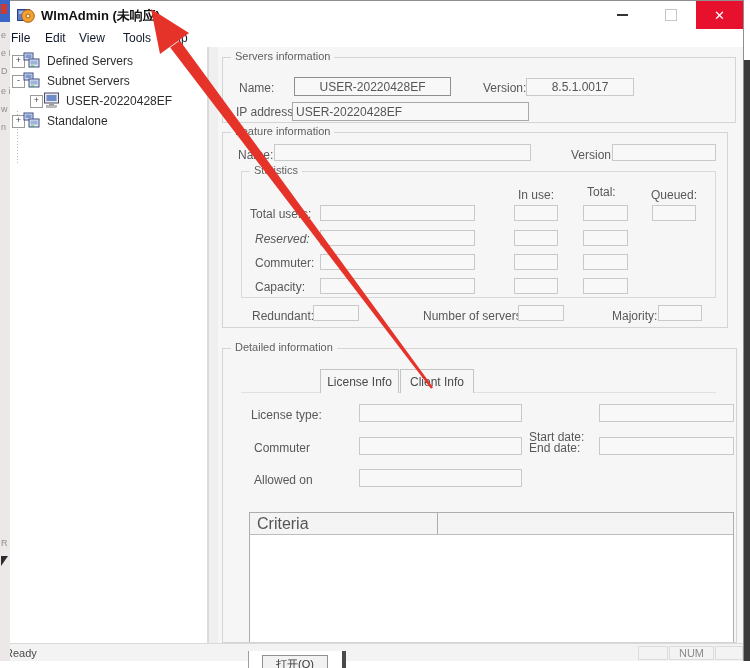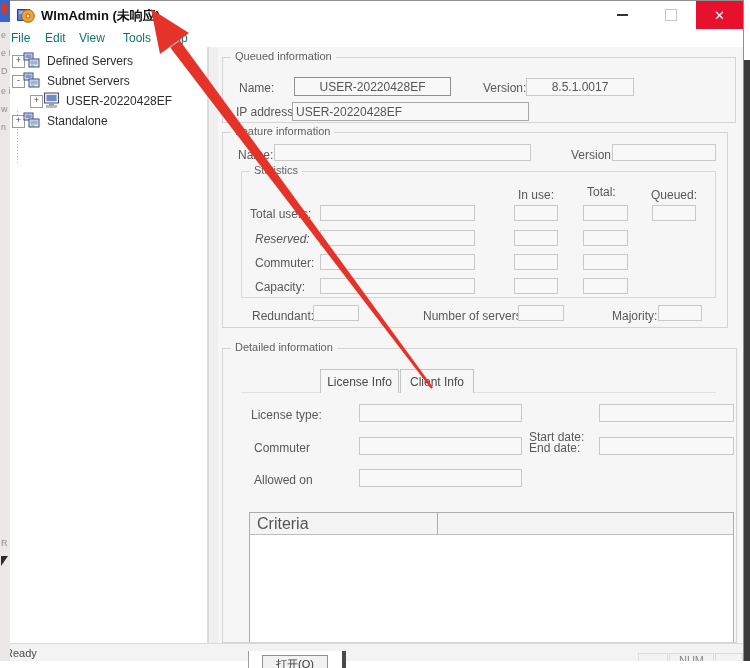--- a/index.html
+++ b/index.html
@@ -11,21 +11,21 @@
   .win{position:absolute;left:2px;top:0;width:740px;height:660px;
        border:1px solid #8f8f8f;background:#fff;box-sizing:content-box;}
   .titlebar{position:absolute;left:0;top:0;width:740px;height:28px;background:#fff;}
   .title-text{position:absolute;left:38px;top:6px;font-size:13px;font-weight:600;color:#111;white-space:nowrap;}
   .winbtn{position:absolute;top:0;width:47px;height:28px;display:flex;align-items:center;justify-content:center;}
   .btn-close{background:#e8112d;color:#fff;font-size:13px;}
   .min-glyph{width:11px;height:2px;background:#333;}
   .max-glyph{width:10px;height:10px;border:1px solid #c6c6c6;background:transparent;}
   
   .menubar{position:absolute;left:0;top:28px;width:740px;height:18px;background:#fff;}
-  .menu-item{position:absolute;top:2px;font-size:12px;color:#0f766e;}
+  .menu-item{position:absolute;top:2px;font-size:12px;color:#0f172a;}
   
   .treepanel{position:absolute;left:0;top:46px;width:204px;height:596px;background:#fff;border-right:1px solid #dcdcdc;}
   .tree-row{position:absolute;height:18px;}
   .expander{position:absolute;width:11px;height:11px;border:1px solid #9a9a9a;background:#fff;
             font-size:9px;line-height:9px;text-align:center;color:#444;}
   .tree-label{position:absolute;top:1px;font-size:12px;color:#2c2c2c;white-space:nowrap;}
   .tree-dots{position:absolute;left:14px;top:64px;width:1px;height:54px;
              background-image:repeating-linear-gradient(to bottom,#b9b9b9 0 1px,transparent 1px 3px);}
   
   .splitter{position:absolute;left:205px;top:46px;width:10px;height:596px;background:#efefef;
@@ -48,21 +48,21 @@
   .tab-line{position:absolute;height:1px;background:#e0e0e0;}
   
   .tbl{position:absolute;border:1px solid #adadad;background:#fff;box-sizing:border-box;}
   .tbl-head{display:flex;height:21px;background:#f4f4f4;border-bottom:1px solid #bdbdbd;}
   .tbl-hcell{box-sizing:border-box;border-right:1px solid #adadad;font-size:16px;color:#555;
              display:flex;align-items:center;padding-left:7px;}
   
   .statusbar{position:absolute;left:0;top:642px;width:740px;height:18px;background:#f3f3f3;
              border-top:1px solid #d9d9d9;}
   .sb-text{position:absolute;top:3px;font-size:11px;color:#4a4a4a;}
-  .sb-panel{position:absolute;top:9px;height:12px;border:1px solid #dcdcdc;background:#f3f3f3;
+  .sb-panel{position:absolute;top:2px;height:12px;border:1px solid #dcdcdc;background:#f3f3f3;
             font-size:11px;color:#8a8a8a;display:flex;align-items:center;justify-content:center;}
   
   .left-sliver{position:absolute;left:0;top:0;width:10px;height:661px;background:#ebe8e7;
                overflow:hidden;z-index:30;}
   .sliver-frag{position:absolute;font-size:9px;color:#8f8f8f;white-space:nowrap;}
   .right-strip-top{position:absolute;left:744px;top:0;width:6px;height:60px;background:#fff;}
   .right-strip{position:absolute;left:744px;top:60px;width:6px;height:608px;background:#3b3b3b;}
   .bottom-strip{position:absolute;left:0;top:661px;width:750px;height:7px;background:#fff;z-index:25;}
   .bottom-overlay{position:absolute;left:248px;top:651px;width:93px;height:17px;background:#fff;
                   border-left:1px solid #9e9e9e;border-right:4px solid #4a4a4a;z-index:35;overflow:hidden;}
@@ -157,21 +157,21 @@
         </svg>
         <div class="tree-label" style="left:44px;">Standalone</div>
       </div>
     </div>
 
     <div class="splitter"></div>
 
     <div class="rightpanel">
 
       <div class="grp" style="left:4px;top:10px;width:512px;height:64px;">
-        <div class="legend">Queued information</div>
+        <div class="legend">Servers information</div>
         <div class="lbl" style="left:16px;top:23px;">Name:</div>
         <div class="fld fld-center" style="left:71px;top:19px;width:157px;height:19px;border-color:#8f8f8f;">USER-20220428EF</div>
         <div class="lbl" style="left:260px;top:23px;">Version:</div>
         <div class="fld fld-center" style="left:303px;top:20px;width:108px;height:18px;">8.5.1.0017</div>
         <div class="lbl" style="left:13px;top:47px;">IP address:</div>
         <div class="fld fld-left" style="left:69px;top:44px;width:237px;height:19px;border-color:#a8a8a8;">USER-20220428EF</div>
       </div>
 
       <div class="grp" style="left:4px;top:85px;width:504px;height:194px;">
         <div class="legend">Feature information</div>

